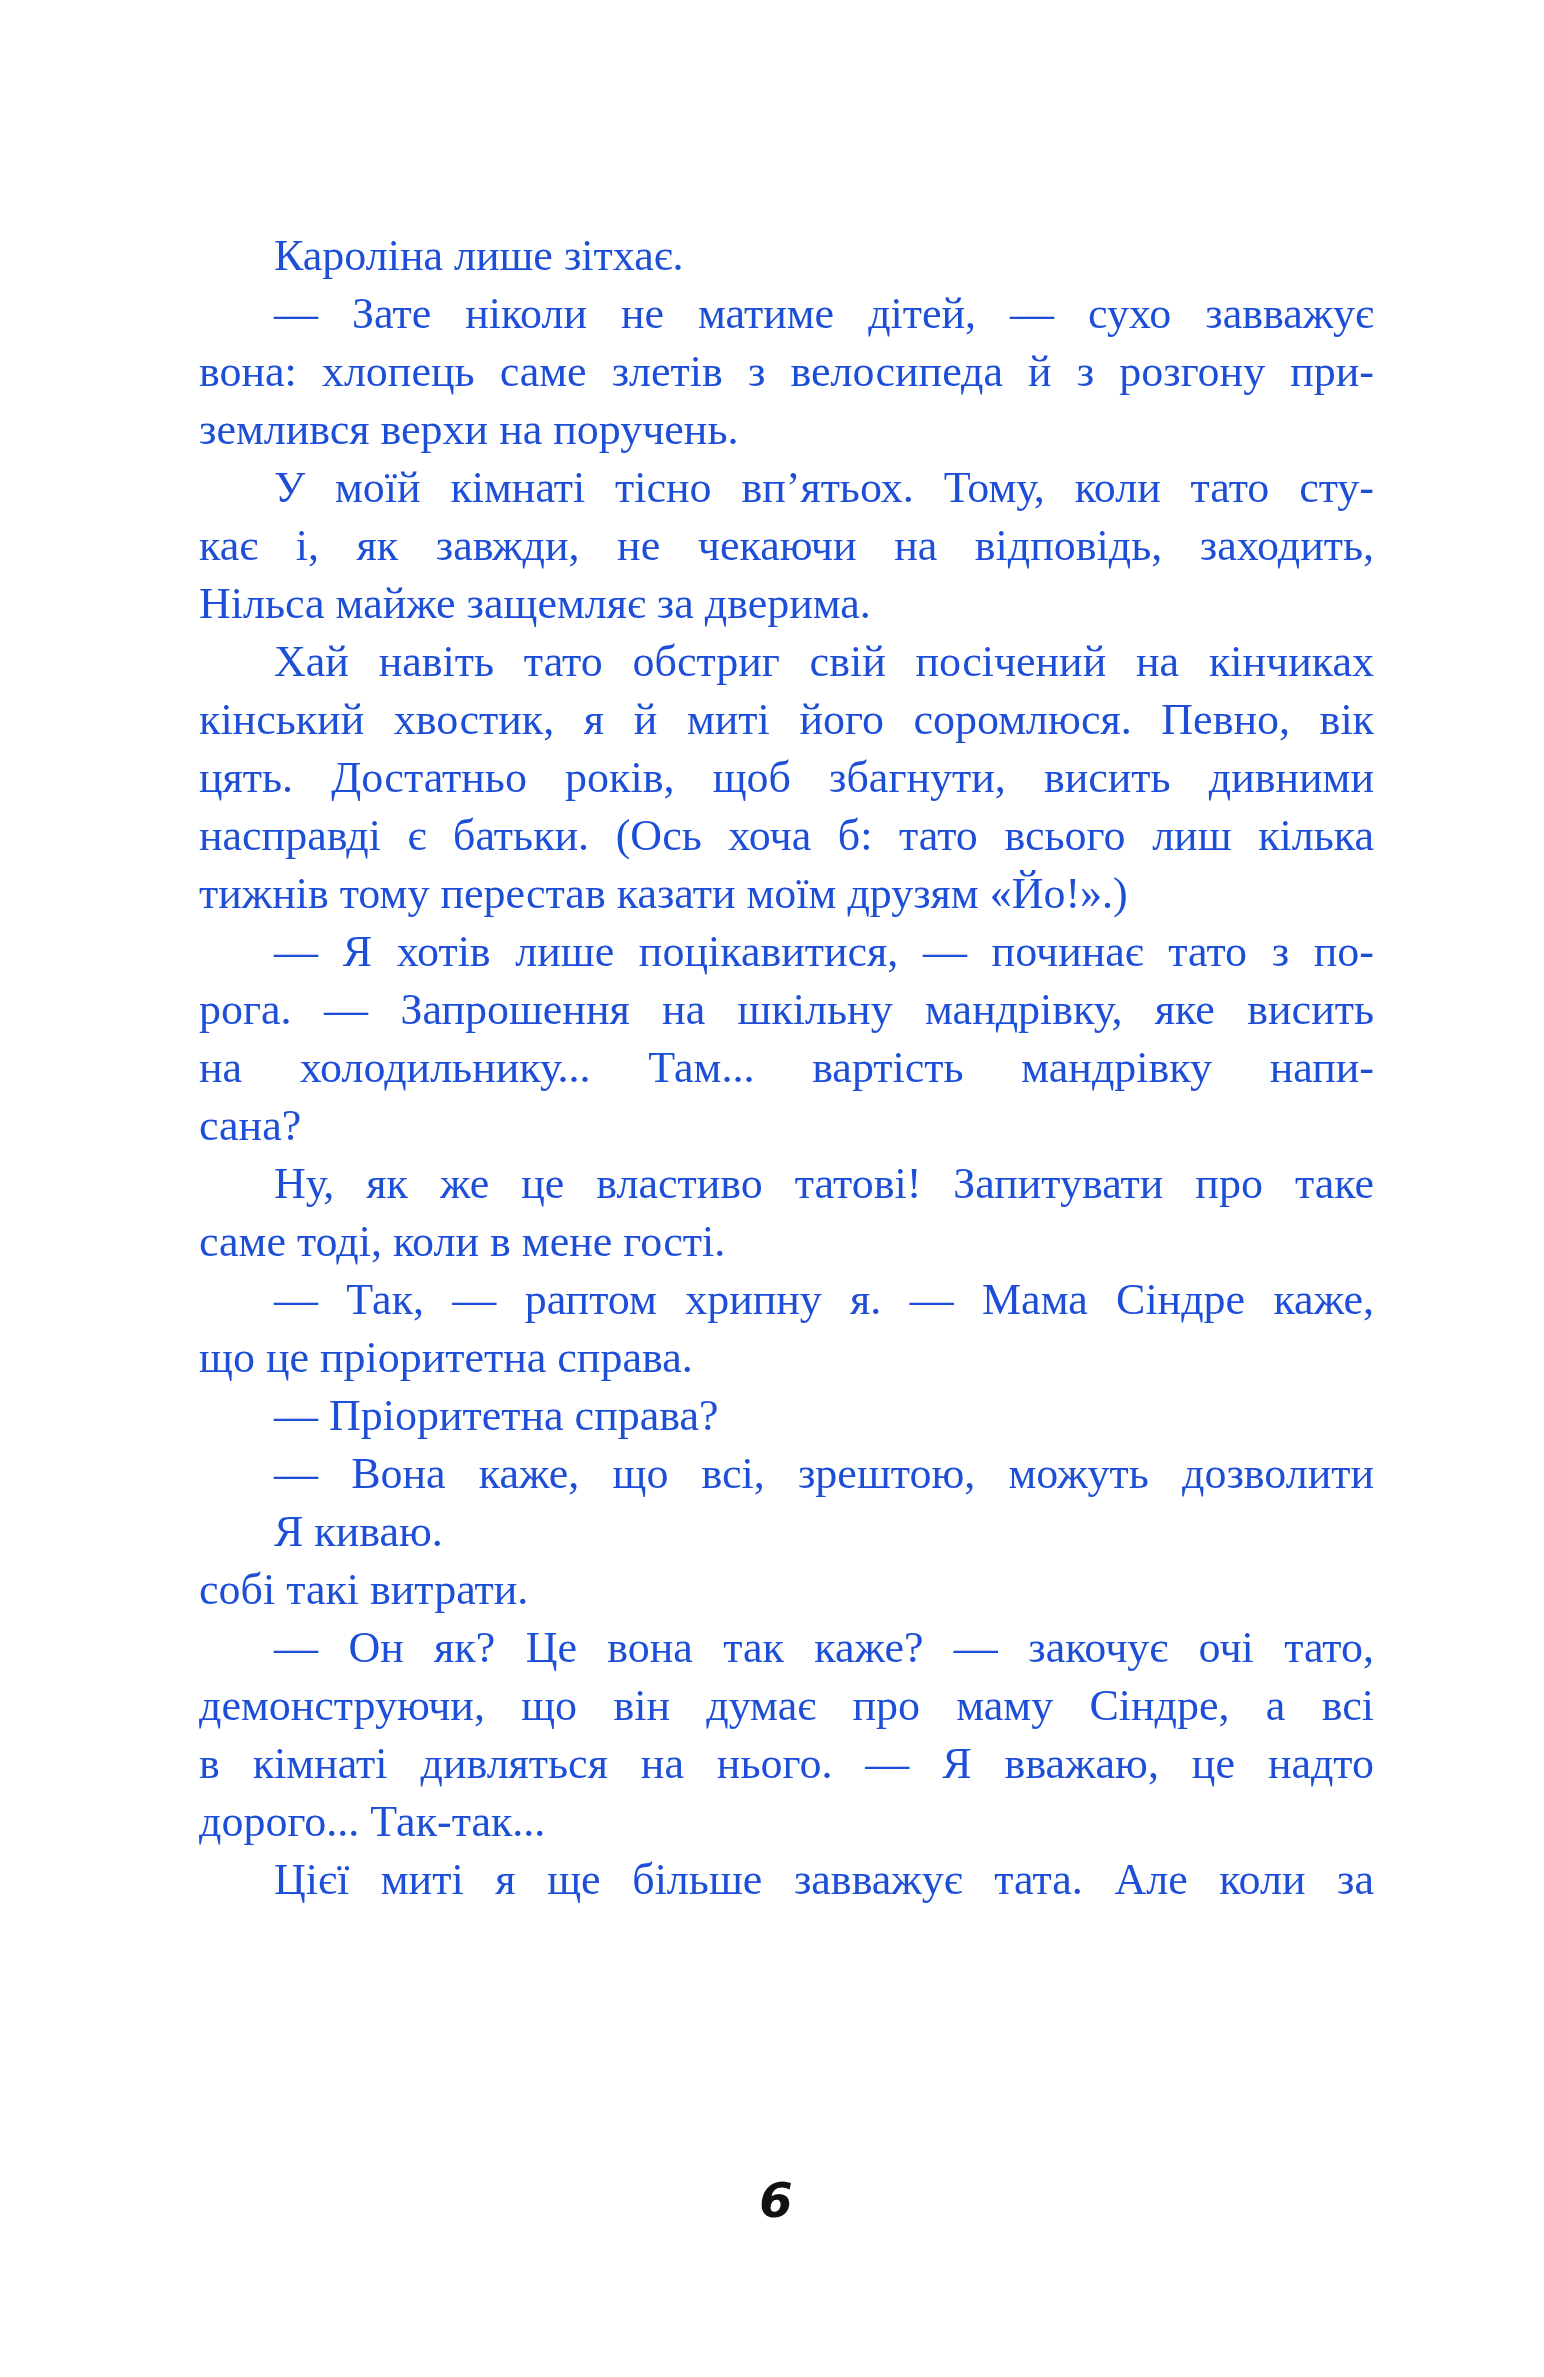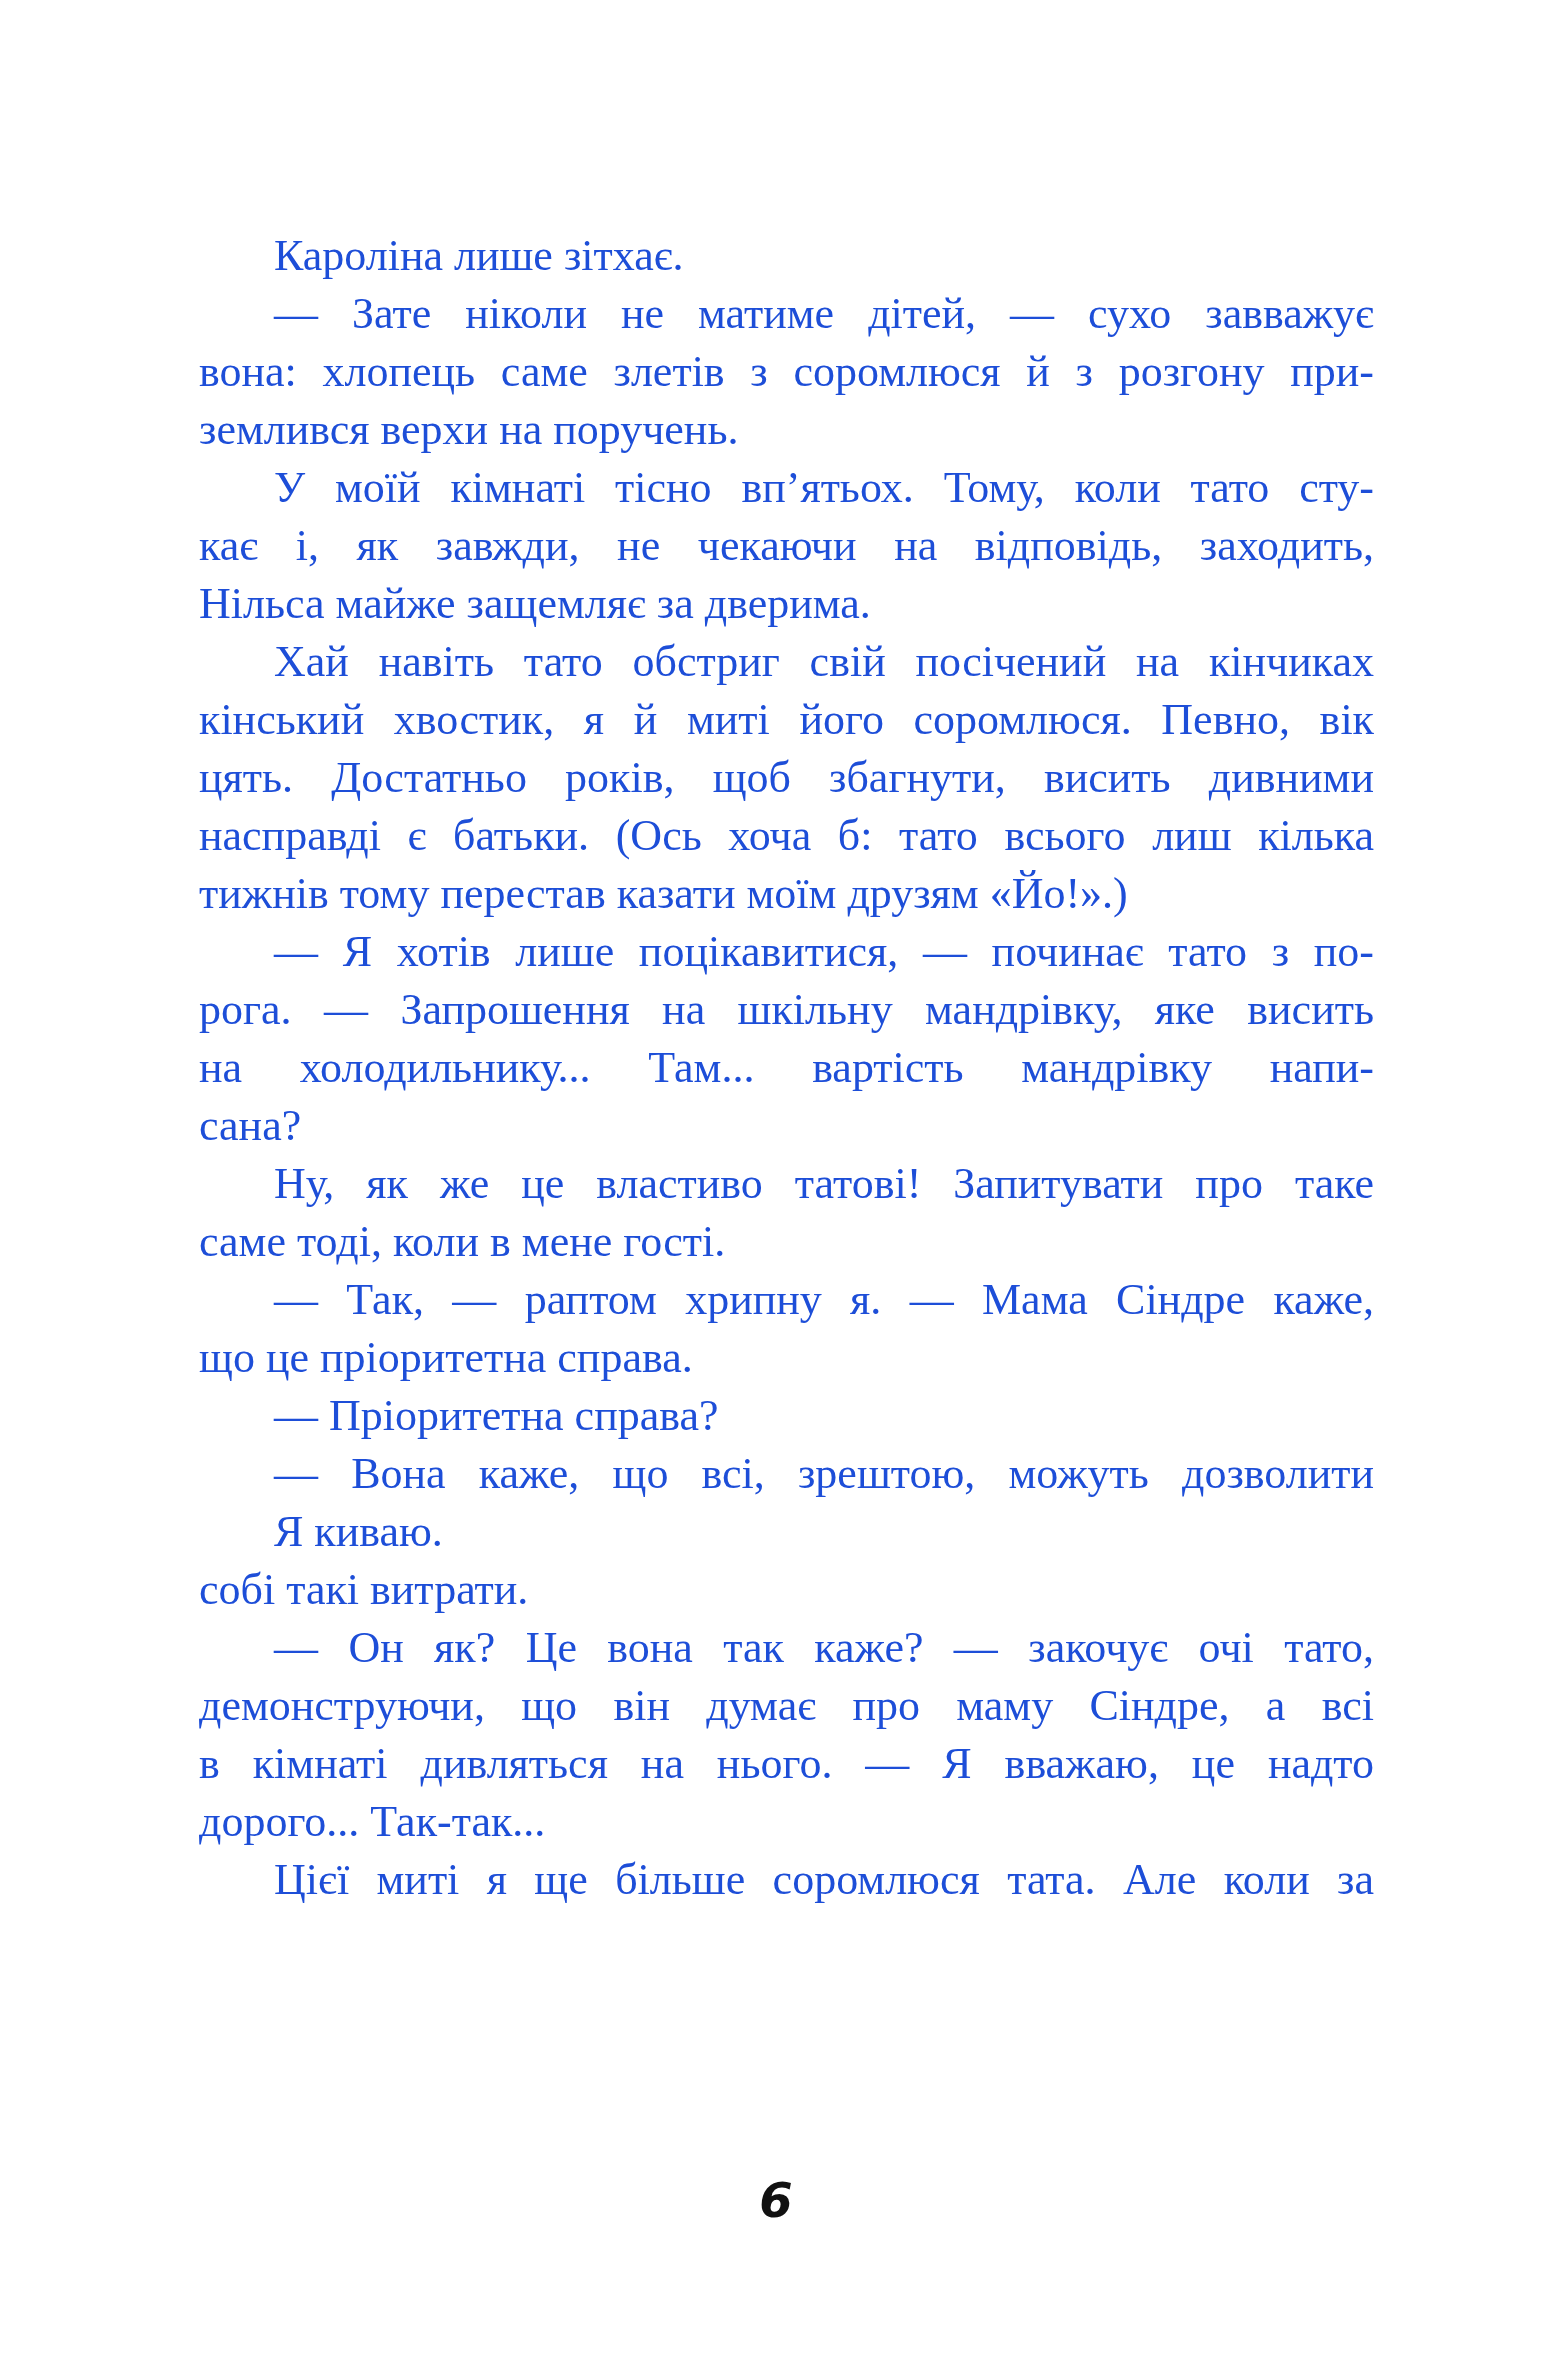--- a/index.html
+++ b/index.html
@@ -56,21 +56,21 @@
     color: #111111;
   }
 </style>
 </head>
 <body>
 
 <div class="page">
   <div class="text-block" id="text-block">
       <span class="line indent last">Кароліна лише зітхає.</span>
       <span class="line indent">— Зате ніколи не матиме дітей, — сухо завважує</span>
-      <span class="line">вона: хлопець саме злетів з соромлюся й з розгону при-</span>
+      <span class="line">вона: хлопець саме злетів з велосипеда й з розгону при-</span>
       <span class="line last">землився верхи на поручень.</span>
       <span class="line indent">У моїй кімнаті тісно вп’ятьох. Тому, коли тато сту-</span>
       <span class="line">кає і, як завжди, не чекаючи на відповідь, заходить,</span>
       <span class="line last">Нільса майже защемляє за дверима.</span>
       <span class="line indent">Хай навіть тато обстриг свій посічений на кінчиках</span>
       <span class="line">кінський хвостик, я й миті його соромлюся. Певно, вік</span>
       <span class="line">цять. Достатньо років, щоб збагнути, висить дивними</span>
       <span class="line">насправді є батьки. (Ось хоча б: тато всього лиш кілька</span>
       <span class="line last">тижнів тому перестав казати моїм друзям «Йо!».)</span>
       <span class="line indent">— Я хотів лише поцікавитися, — починає тато з по-</span>
@@ -82,17 +82,17 @@
       <span class="line indent">— Так, — раптом хрипну я. — Мама Сіндре каже,</span>
       <span class="line last">що це пріоритетна справа.</span>
       <span class="line indent last">— Пріоритетна справа?</span>
       <span class="line indent">— Вона каже, що всі, зрештою, можуть дозволити</span>
       <span class="line indent last">Я киваю.</span>
       <span class="line last">собі такі витрати.</span>
       <span class="line indent">— Он як? Це вона так каже? — закочує очі тато,</span>
       <span class="line">демонструючи, що він думає про маму Сіндре, а всі</span>
       <span class="line">в кімнаті дивляться на нього. — Я вважаю, це надто</span>
       <span class="line last">дорого... Так-так...</span>
-      <span class="line indent">Цієї миті я ще більше соромлюся тата. Але коли за</span>
+      <span class="line indent">Цієї миті я ще більше завважує тата. Але коли за</span>
     </div>
   <div class="page-number">6</div>
 </div>
 
 
 </body></html>

